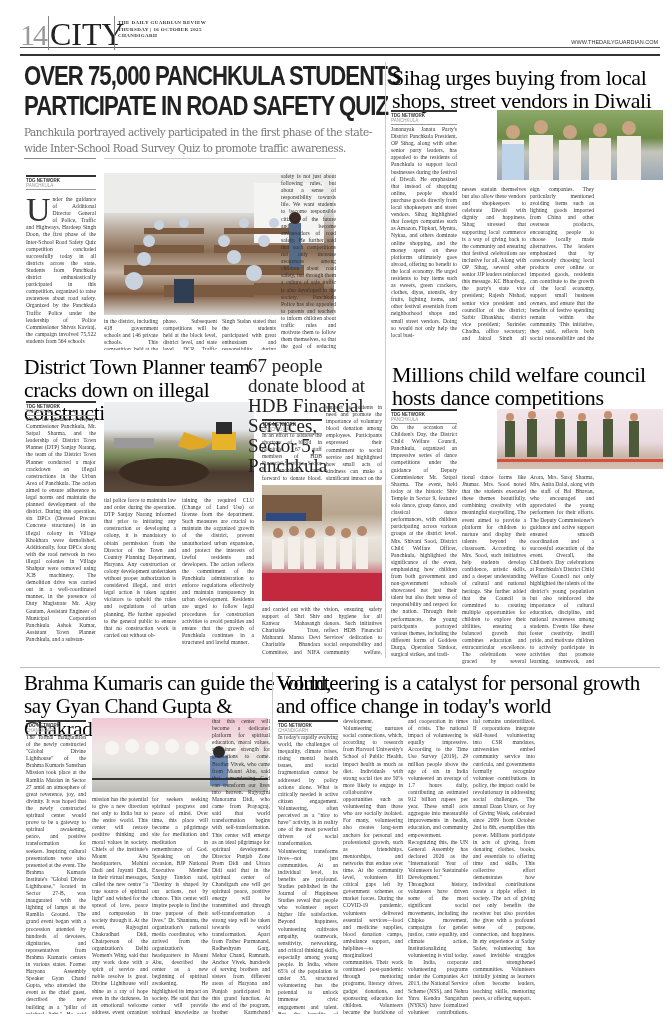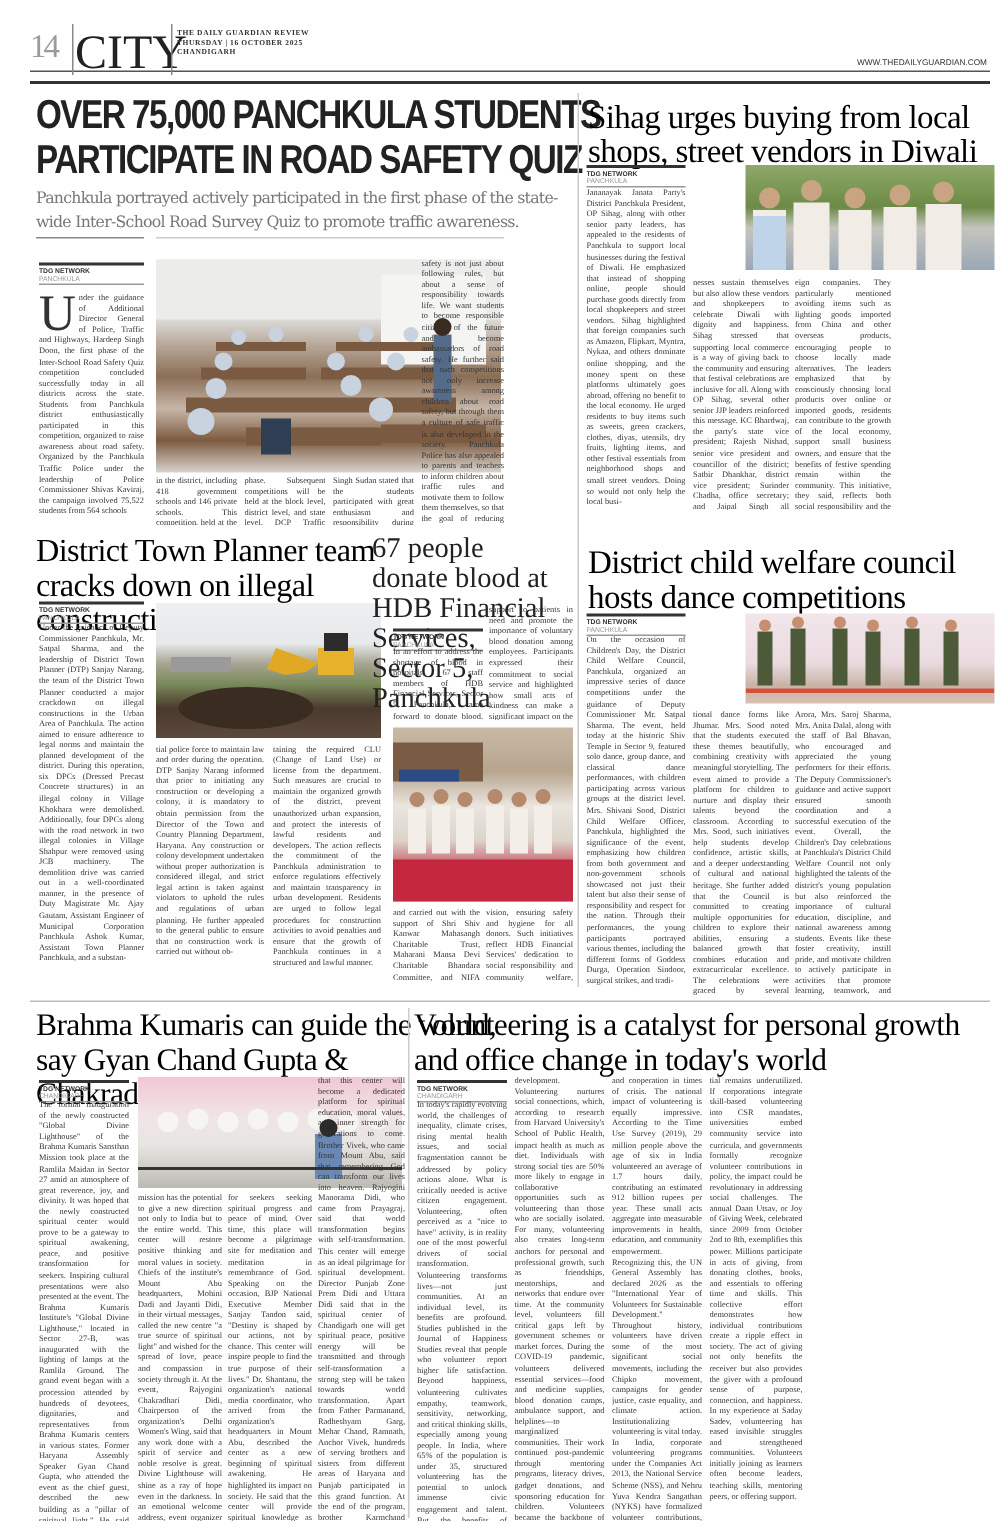--- a/index.html
+++ b/index.html
@@ -1,19 +1,19 @@
 <!DOCTYPE html>
 <html><head>
 <meta charset="utf-8">
 <style>
 *{box-sizing:border-box;margin:0;padding:0}
 body{width:672px;height:1024px;background:#fff;font-family:"DejaVu Serif",serif;color:#222;overflow:hidden;position:relative}
 .abs{position:absolute}
 .masthead{left:20px;top:14px;width:640px;height:34px;border-bottom:1px solid #555}
-.pagenum{left:20px;top:18px;font-family:"Liberation Serif",serif;font-size:22px;color:#9a9a9a;letter-spacing:-2px}
+.pagenum{left:20px;top:18px;font-family:"Liberation Serif",serif;font-size:30px;color:#9a9a9a;letter-spacing:-2px}
 .vline{width:1px;background:#888}
 .city{left:50px;top:16px;font-family:"Liberation Serif",serif;font-size:32px;color:#222}
 .paper-info{left:118px;top:20px;font-family:"Liberation Serif",serif;font-size:5px;line-height:6.5px;letter-spacing:.4px;font-weight:bold;color:#333}
 .website{right:14px;top:39px;font-family:"Liberation Sans",sans-serif;font-size:5.5px;color:#333}
 .h-main{font-family:"Liberation Sans",sans-serif;font-weight:bold;font-size:27px;line-height:28px;letter-spacing:-1.2px;color:#222;transform:scaleX(.82);transform-origin:left top;white-space:nowrap}
 .deck{font-family:"DejaVu Serif",serif;font-size:10.5px;line-height:16px;color:#777;letter-spacing:-.5px;white-space:nowrap}
 .h2{font-family:"Liberation Serif",serif;font-size:22px;line-height:23px;color:#000000;letter-spacing:-.4px}
 .h3{font-family:"Liberation Serif",serif;font-size:19px;line-height:20px;color:#222}
 .byline{border-top:2px solid #333;padding-top:1px}
 .byline .net{font-family:"Liberation Sans",sans-serif;font-weight:bold;font-size:4.5px;color:#333;display:block}
@@ -163,21 +163,21 @@
         <circle cx="68" cy="46" r="5"></circle>
         <circle cx="84" cy="48" r="5"></circle>
         <circle cx="100" cy="46" r="5"></circle>
       </g>
     <rect x="0" y="88" width="120" height="28" fill="#c3283f"></rect>
   </svg>
 </div>
 <div class="abs col" style="left:262px;top:606px;width:58px;height:50px">and carried out with the support of Shri Shiv Kanwar Mahasangh Charitable Trust, Maharani Mansa Devi Charitable Bhandara Committee, and NIFA Chandigarh. The blood donation camp aimed to provide life-saving</div>
 <div class="abs col" style="left:324px;top:606px;width:58px;height:50px">vision, ensuring safety and hygiene for all donors. Such initiatives reflect HDB Financial Services' dedication to social responsibility and community welfare, encouraging others to contribute to public health causes.</div>
 
-<div class="abs h2" style="left:392px;top:363px;width:270px">District child welfare council hosts dance competitions</div>
+<div class="abs h2" style="left:392px;top:363px;width:270px">Millions child welfare council hosts dance competitions</div>
 <div class="abs byline" style="left:391px;top:409px;width:66px">
   <span class="net">TDG NETWORK</span>
   <span class="loc">PANCHKULA</span>
 </div>
 <div class="abs col" style="left:391px;top:424px;width:66px;height:242px">On the occasion of Children's Day, the District Child Welfare Council, Panchkula, organized an impressive series of dance competitions under the guidance of Deputy Commissioner Mr. Satpal Sharma. The event, held today at the historic Shiv Temple in Sector 9, featured solo dance, group dance, and classical dance performances, with children participating across various groups at the district level. Mrs. Shivani Sood, District Child Welfare Officer, Panchkula, highlighted the significance of the event, emphasizing how children from both government and non-government schools showcased not just their talent but also their sense of responsibility and respect for the nation. Through their performances, the young participants portrayed various themes, including the different forms of Goddess Durga, Operation Sindoor, surgical strikes, and tradi-</div>
 <div class="abs photo" style="left:497px;top:409px;width:166px;height:60px;background:linear-gradient(180deg,#f2e6ea 0%,#eadbe0 55%,#c9b3a6 80%,#d8c0b0 100%)">
   <svg width="166" height="60">
     <g fill="#4d5a3a">
         <rect x="8" y="12" width="10" height="36"></rect>
         <rect x="30" y="10" width="10" height="38"></rect>

